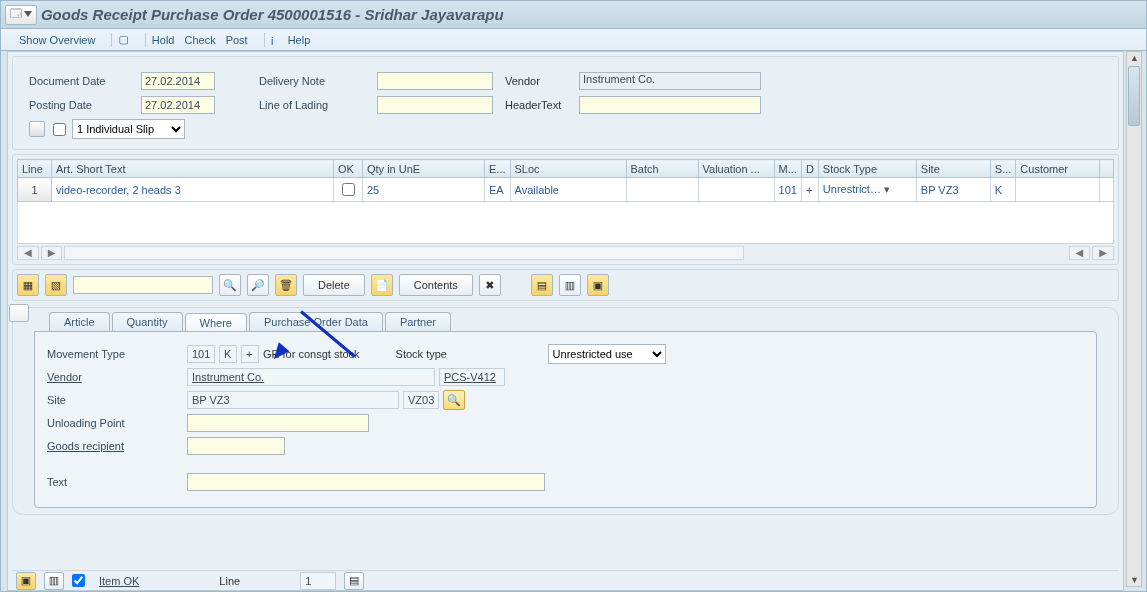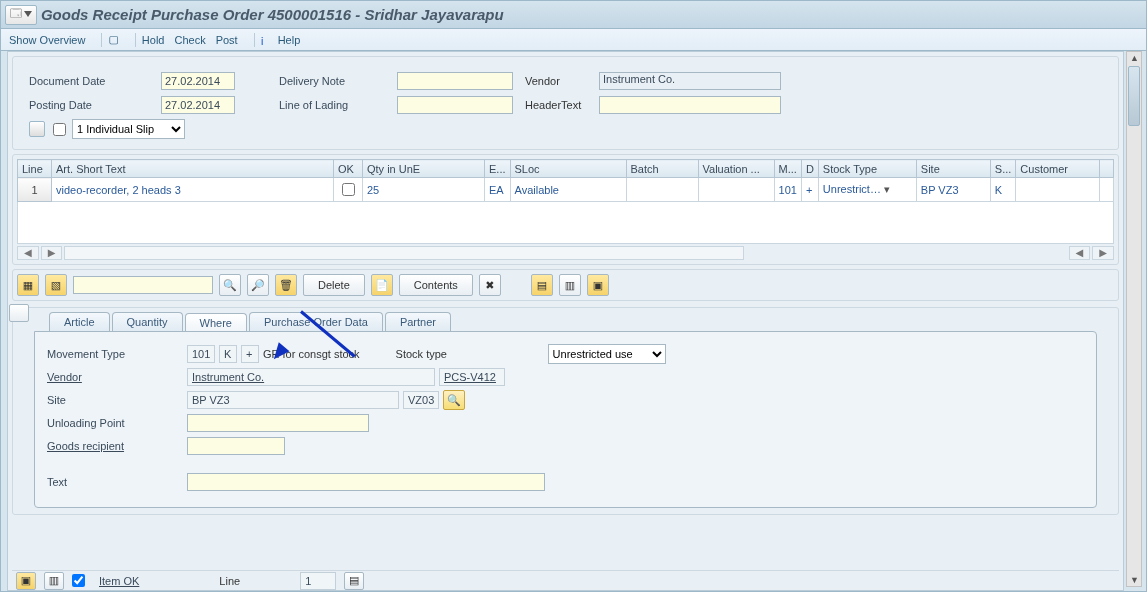--- a/index.html
+++ b/index.html
@@ -4,34 +4,34 @@
 <style>
 html,body{margin:0;padding:0;font-family:Arial,Helvetica,sans-serif;font-size:11px;color:#333;background:#fff}
 *{box-sizing:border-box}
 .app{width:1147px;height:592px;position:relative;background:#d7e5ef;border:1px solid #9cb8c9;overflow:hidden}
 
 .titlebar{display:flex;align-items:center;background:linear-gradient(#d5e4ee,#c2d6e3);height:28px;border-bottom:1px solid #9cb8c9}
 .titlebar .tbtn{margin:3px 4px;padding:2px 4px;background:linear-gradient(#fefefe,#e6e6e6);border:1px solid #9cb8c9;border-radius:2px;height:20px;display:flex;align-items:center}
 .titlebar .dd{width:8px;height:8px;border-left:4px solid transparent;border-right:4px solid transparent;border-top:6px solid #555;margin-left:2px}
 .title{font-size:15px;font-weight:bold;font-style:italic;color:#4a5a6a;}
 
-.toolbar{height:22px;background:linear-gradient(#edf4fb,#e2edf6);border-bottom:1px solid #9cb8c9;display:flex;align-items:center;padding:0 8px}
+.toolbar{height:22px;background:linear-gradient(#edf4fb,#e2edf6);border-bottom:1px solid #9cb8c9;display:flex;align-items:center;padding:0 18px}
 .toolbar .link{margin-right:10px;color:#2a5a7a;text-decoration:none;cursor:pointer;display:flex;align-items:center}
 .sep{width:1px;height:14px;background:#b9ccd8;margin:0 6px}
 .toolbar .ico{width:14px;height:14px;margin-right:3px}
 
 .main{position:absolute;top:50px;left:6px;right:22px;bottom:0;background:#e8f0f6;border:1px solid #b9ccd8}
 .vscroll{position:absolute;top:50px;right:4px;width:16px;bottom:4px;background:#e6e6e6;border:1px solid #c3c3c3}
 .vscroll .thumb{width:12px;margin:14px 1px 0;height:60px;background:linear-gradient(#d7e5ef,#b8c8d4);border:1px solid #9cb8c9;border-radius:2px}
 .vscroll .arr{position:absolute;left:3px;font-size:9px;color:#555}
 .vscroll .up{top:1px}.vscroll .dn{bottom:1px}
 
 .header{padding:14px 16px 6px;background:#e8f0f6;border-bottom:1px solid #cdd8e0;margin:4px;border:1px solid #cdd8e0;border-radius:3px}
 .row{display:flex;align-items:center;margin-bottom:4px;height:20px}
-.lbl{width:132px;color:#3a4a5a}
+.lbl{width:112px;color:#3a4a5a}
 .lbl-sm{width:118px;color:#3a4a5a}
 .inp{background:#fcfde2;border:1px solid #a7b8c5;height:18px;padding:0 3px;color:#3a4a5a;font-family:inherit;font-size:11px;outline:none}
 .ro{background:#e9f0f5;border:1px solid #a7b8c5;height:18px;padding:0 3px;color:#3a4a5a}
 .sel{background:#fff;border:1px solid #a7b8c5;height:20px;font-size:11px}
 .prn{width:16px;height:16px;margin-right:8px;display:inline-block;background:linear-gradient(#fff,#ddd);border:1px solid #9cb8c9;border-radius:2px}
 .chk{width:13px;height:13px;margin:0 6px 0 0}
 
 .gridwrap{margin:4px 4px 0;border:1px solid #cdd8e0;border-radius:3px;background:#e8f0f6;padding:4px}
 .grid{border-collapse:collapse;width:100%;background:#fff;border:1px solid #9cb8c9}
 .grid th{background:linear-gradient(#eef5fa,#dbe7ef);border:1px solid #b5c5d1;font-weight:normal;text-align:left;padding:2px 4px;color:#3a4a5a;height:18px;font-size:11px}
@@ -41,21 +41,21 @@
 .gridscroll{display:flex;justify-content:space-between;margin-top:2px}
 .gridscroll .nav{display:flex;gap:2px;color:#777;font-size:10px}
 .gridscroll .nav span{padding:0 6px;background:#eef3f7;border:1px solid #c9d6df;height:14px;line-height:12px;cursor:pointer}
 .corner{width:14px;background:#eef3f7;border:1px solid #b5c5d1}
 
 .gridtb{display:flex;align-items:center;margin:4px 4px;border:1px solid #cdd8e0;border-radius:3px;background:#e8f0f6;padding:4px;gap:6px}
 .ib{width:22px;height:22px;background:linear-gradient(#fff,#e8eef3);border:1px solid #a7b8c5;border-radius:2px;display:flex;align-items:center;justify-content:center;cursor:pointer;font-size:11px}
 .txtarea{width:140px}
 .btn{height:22px;padding:0 14px;background:linear-gradient(#fff,#e8eef3);border:1px solid #a7b8c5;border-radius:2px;cursor:pointer;display:flex;align-items:center}
 
-.detail{position:relative;margin:6px 4px 4px;border:1px solid #cdd8e0;border-radius:3px;background:#e8f0f6;padding:0}
+.detail{position:relative;margin:6px 4px 4px;border:1px solid #cdd8e0;border-radius:11px;background:#e8f0f6;padding:0}
 .detail .folderbtn{position:absolute;left:-4px;top:-4px;width:20px;height:18px;background:linear-gradient(#fff,#e8eef3);border:1px solid #a7b8c5;border-radius:2px}
 .tabs{display:flex;margin:4px 0 0 36px}
 .tab{padding:3px 14px;background:linear-gradient(#f3f8fc,#e1ebf3);border:1px solid #a7b8c5;border-bottom:none;border-radius:4px 4px 0 0;margin-right:2px;color:#3a5a7a;cursor:pointer;height:19px}
 .tab.active{background:linear-gradient(#fff,#f0f5f9);border-bottom:1px solid #f0f5f9;position:relative;top:1px}
 .pane{border:1px solid #a7b8c5;border-top:1px solid #a7b8c5;margin:0 21px 6px;background:#eef4f8;border-radius:0 4px 4px 4px;padding:12px}
 .frow{display:flex;align-items:center;height:20px;margin-bottom:3px}
 .flbl{width:140px;color:#3a4a5a}
 .flnk{text-decoration:underline;color:#3a4a5a;cursor:pointer}
 .ronly{height:18px;border:1px solid #c3d0da;background:#f0f5f8;padding:0 4px;display:flex;align-items:center;color:#3a4a5a}
 .mini{width:18px;text-align:center}

